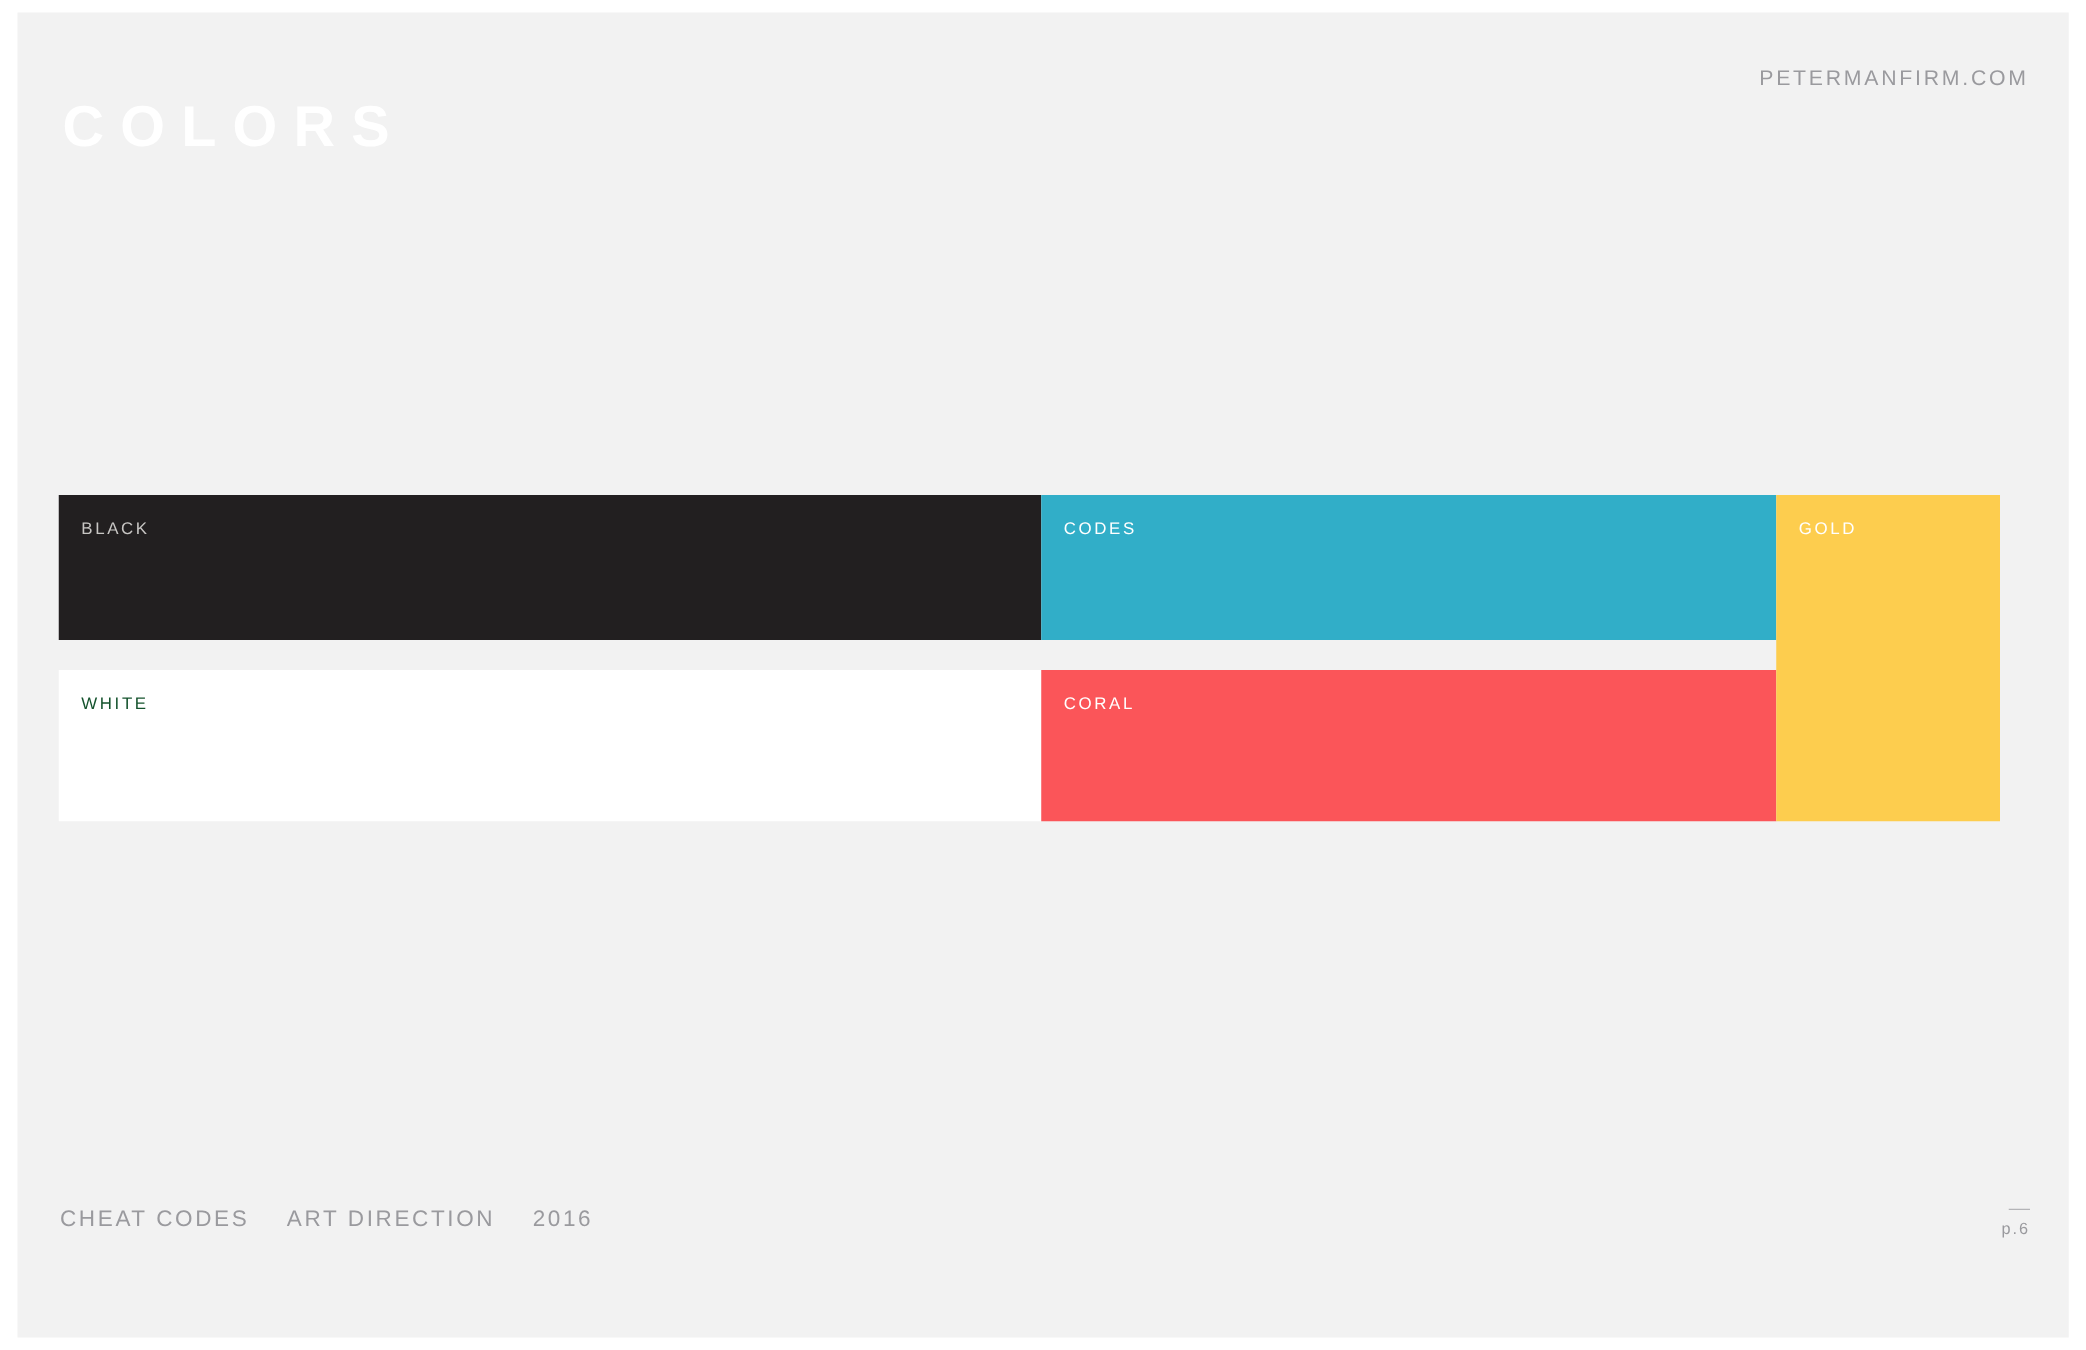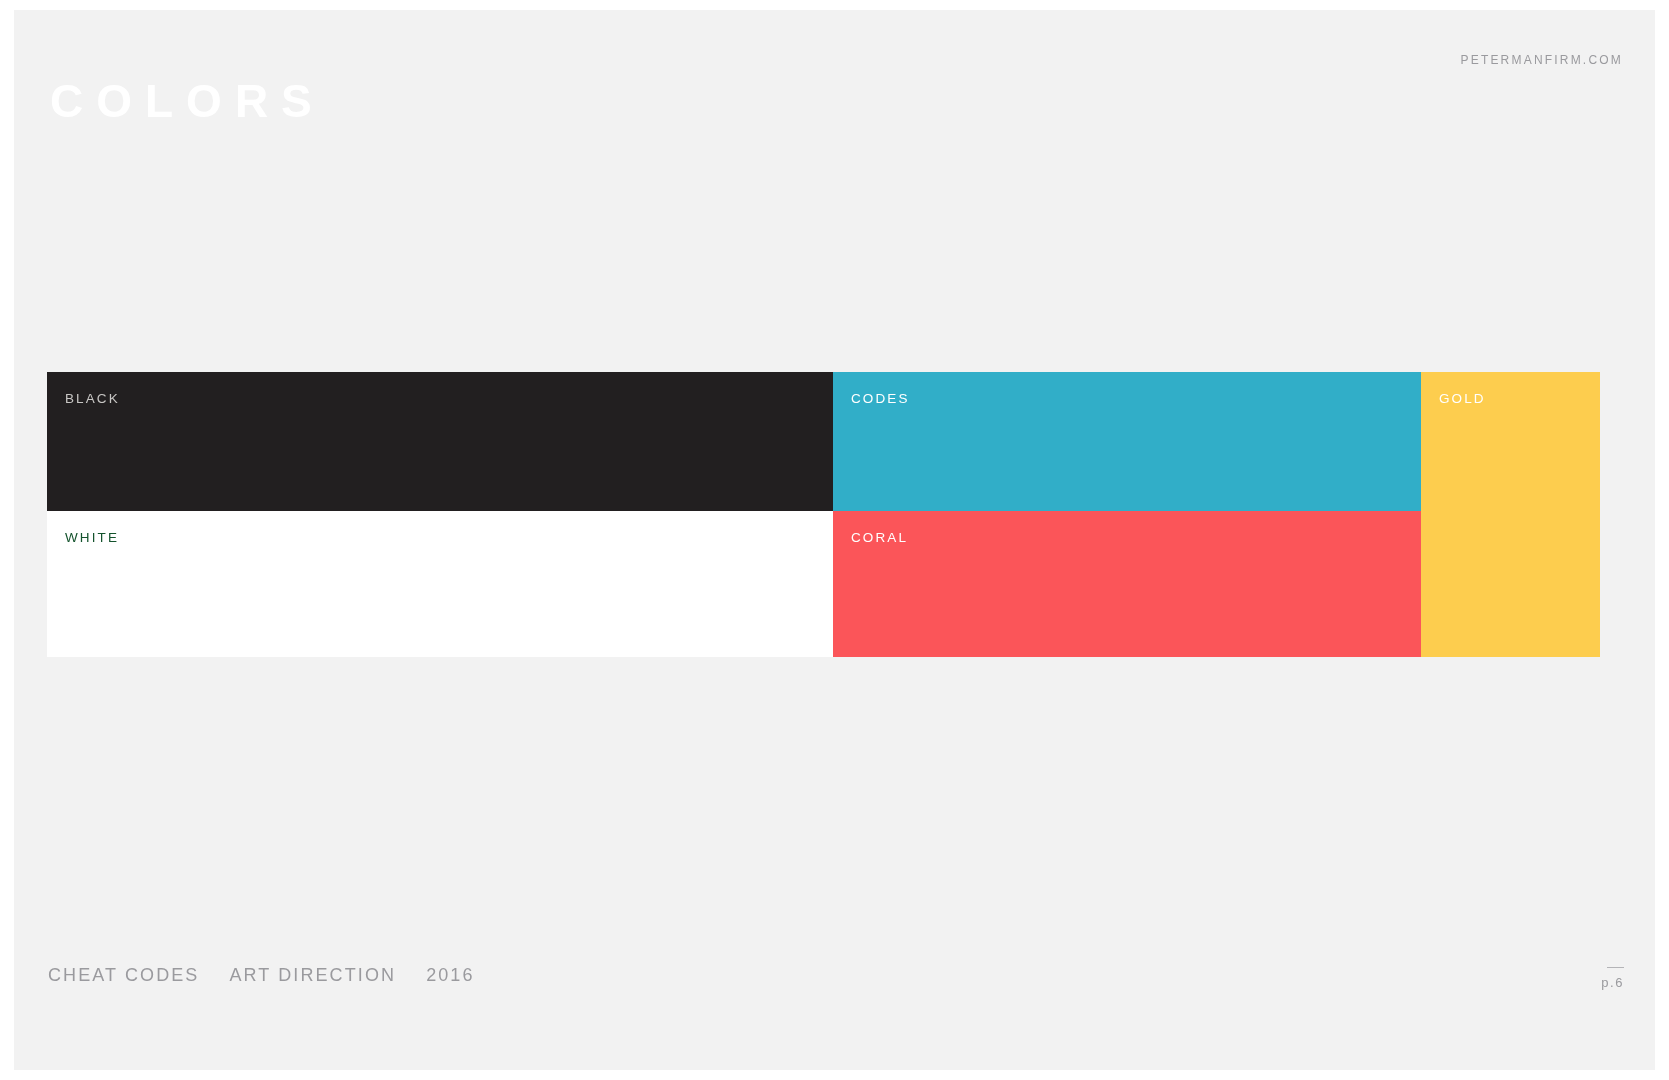--- a/index.html
+++ b/index.html
@@ -34,21 +34,21 @@
     letter-spacing: 13px;
     color: #ffffff;
     line-height: 1;
     white-space: nowrap;
   }
 
   .site-url {
     position: absolute;
     right: 32px;
     top: 43px;
-    font-size: 12px;
+    font-size: 17px;
     font-weight: 400;
     letter-spacing: 2.2px;
     color: #9a9a9e;
     white-space: nowrap;
   }
 
   
   .swatch-grid {
     position: absolute;
     left: 33px;
@@ -63,20 +63,21 @@
     flex-direction: column;
     height: 100%;
   }
   .col-neutral { width: 786px; }
   .col-accent  { width: 588px; }
   .col-gold    { width: 179px; text-align: right; }
 
   .swatch {
     position: relative;
     box-sizing: border-box;
+    margin-top: 24px;
   }
 
   .swatch-label {
     position: absolute;
     left: 18px;
     top: 19px;
     font-size: 13.5px;
     font-weight: 400;
     letter-spacing: 2.1px;
     white-space: nowrap;

